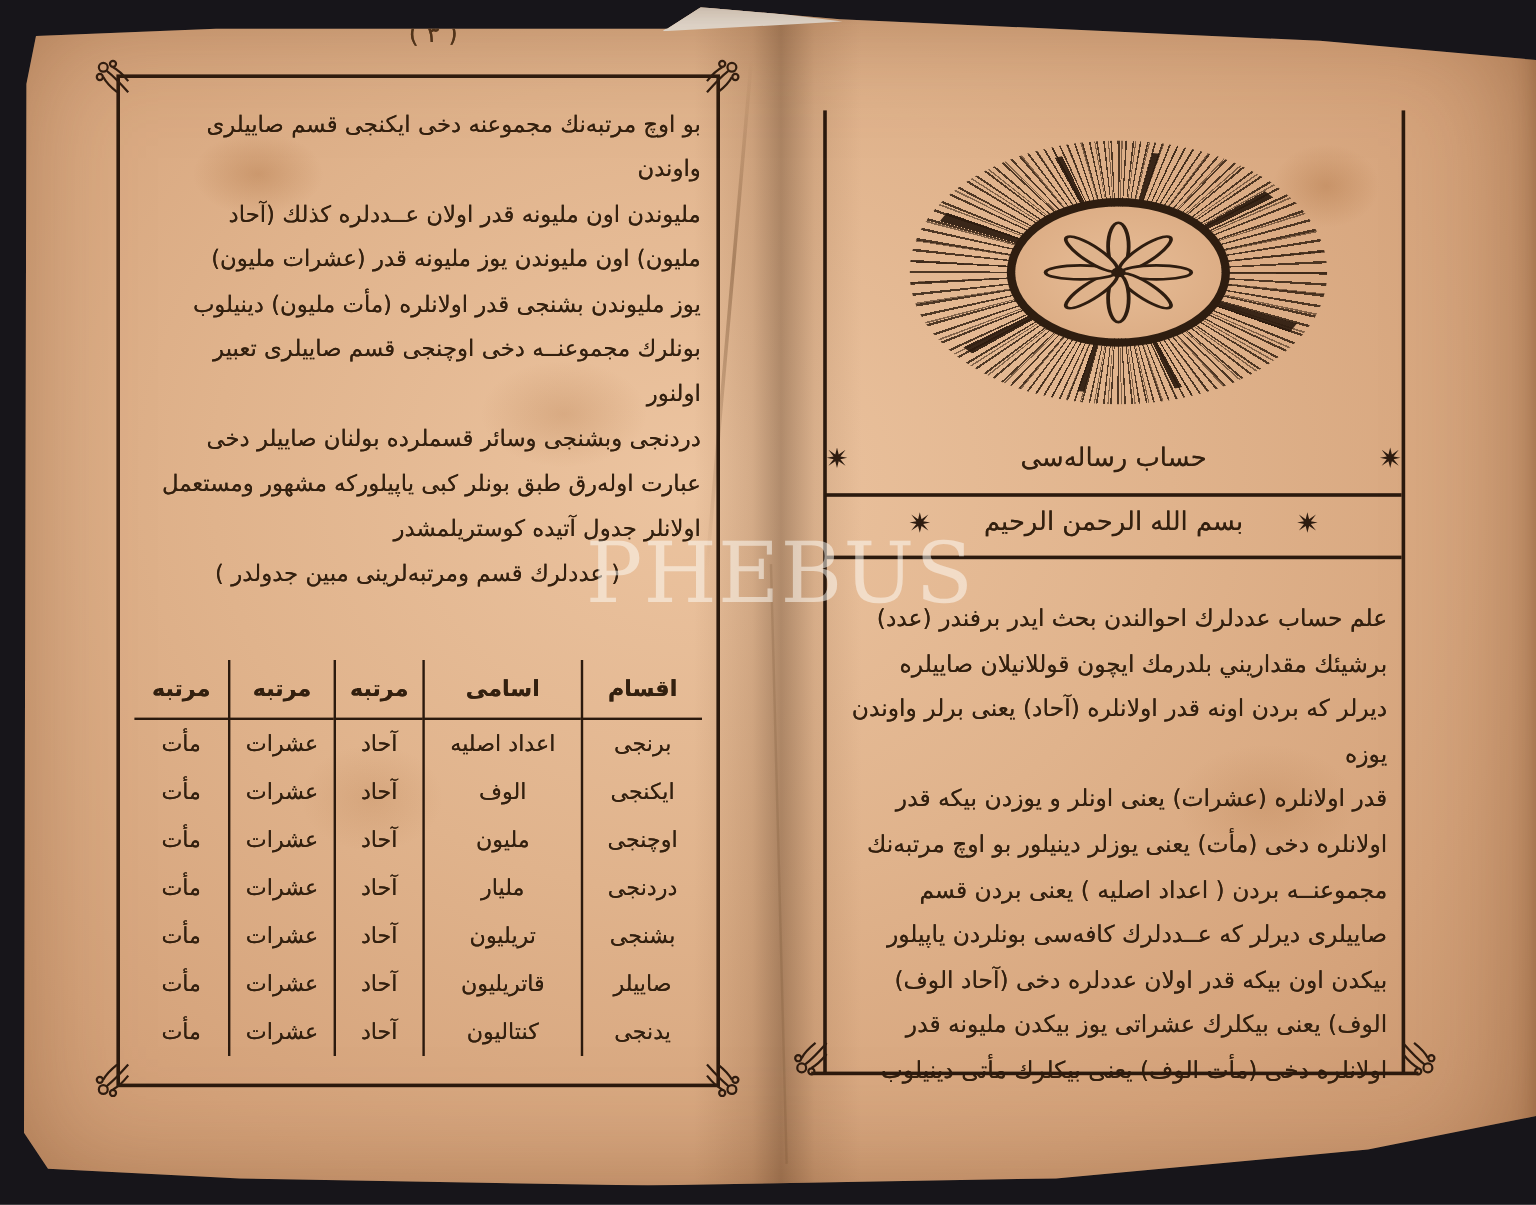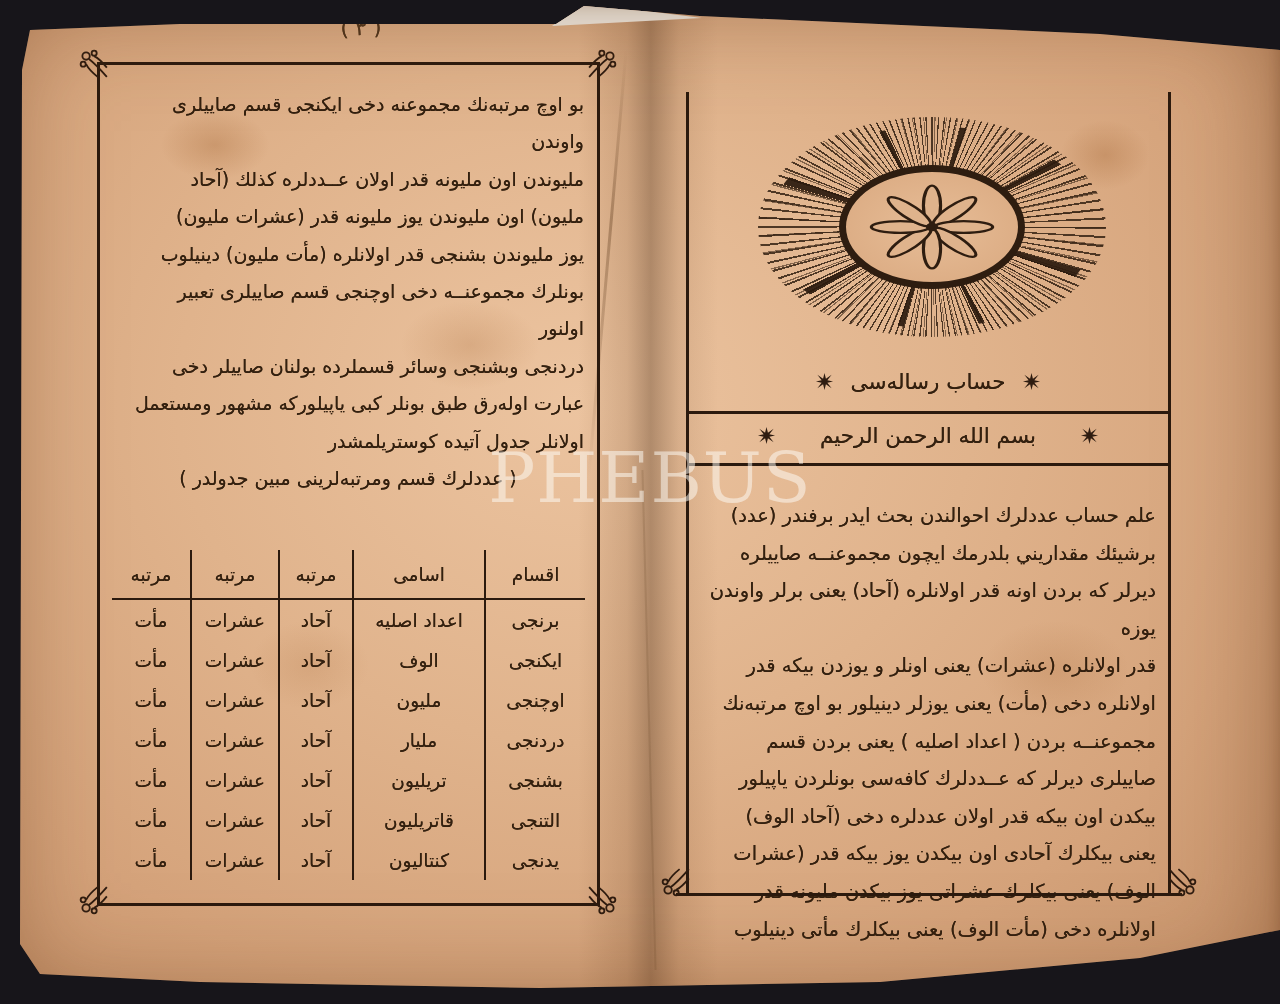--- a/index.html
+++ b/index.html
@@ -57,21 +57,21 @@
   #left-text{
     position:absolute;left:112px;top:86px;width:472px;
     font-size:19px;line-height:37.4px;text-align:right;
   }
   #left-text .center{text-align:center;}
   #num-table{
     position:absolute;left:112px;top:550px;width:473px;
     border-collapse:collapse;direction:rtl;
     font-size:18.5px;color:#33200f;
   }
-  #num-table th{font-weight:normal;height:48px;border-bottom:2.5px solid #2b1a0e;}
+  #num-table th{font-weight:bold;height:48px;border-bottom:2.5px solid #2b1a0e;}
   #num-table td{height:40px;}
   #num-table th,#num-table td{
     text-align:center;vertical-align:middle;padding:0 4px;
     text-shadow:0 0 .5px rgba(51,32,15,.85);
   }
   #num-table .sep{border-left:2.5px solid #2b1a0e;}
   #num-table col.c-qism{width:100px;}
   #num-table col.c-isim{width:132px;}
   #num-table col.c-m1{width:74px;}
   #num-table col.c-m2{width:88px;}
@@ -82,21 +82,21 @@
   #rp-left-line{left:686px;}
   #rp-right-line{left:1168px;}
   .rp-rule{position:absolute;background:#2b1a0e;height:2.5px;}
   #rule-title{left:688px;top:411px;width:480px;}
   #rule-basmala{left:688px;top:463px;width:480px;}
   #rule-bottom{left:676px;top:893px;width:506px;height:3px;}
   .rp-heading{
     position:absolute;left:688px;width:480px;display:flex;align-items:center;justify-content:center;gap:16px;
     font-size:21.5px;
   }
-  #rp-title{top:369px;}
+  #rp-title{top:369px;justify-content:space-between;}
   #rp-basmala{top:423px;gap:44px;}
   #rp-body{
     position:absolute;left:700px;top:477px;width:456px;
     font-size:19.5px;line-height:37.6px;text-align:right;margin-top:20px;
   }
 
   
   #medallion{position:absolute;left:758px;top:117px;width:348px;height:220px;}
   #medallion .rays{
     position:absolute;inset:0;border-radius:50%;
@@ -247,21 +247,21 @@
         <td>مأت</td>
       </tr>
       <tr>
         <td class="sep">بشنجی</td>
         <td class="sep">تریلیون</td>
         <td class="sep">آحاد</td>
         <td class="sep">عشرات</td>
         <td>مأت</td>
       </tr>
       <tr>
-        <td class="sep">التنجی</td>
+        <td class="sep">صايیلر</td>
         <td class="sep">قاتریلیون</td>
         <td class="sep">آحاد</td>
         <td class="sep">عشرات</td>
         <td>مأت</td>
       </tr>
       <tr>
         <td class="sep">یدنجی</td>
         <td class="sep">كنتالیون</td>
         <td class="sep">آحاد</td>
         <td class="sep">عشرات</td>
@@ -326,28 +326,27 @@
     </svg>
     <span>بسم الله الرحمن الرحيم</span>
     <svg class="floret" viewBox="0 0 20 20">
       <path d="M10 1 L11.5 7 L17.5 3 L13 8.8 L19 10 L13 11.2 L17.5 17 L11.5 13 L10 19 L8.5 13 L2.5 17 L7 11.2 L1 10 L7 8.8 L2.5 3 L8.5 7 Z" fill="#2e1c10"></path>
     </svg>
   </div>
   <div id="rule-basmala" class="rp-rule"></div>
 
   <div id="rp-body" class="arabic">
     <div>علم حساب عددلرك احوالندن بحث ايدر برفندر (عدد)</div>
-    <div>برشيئك مقداريني بلدرمك ايچون مجموعنــه صايیلره</div>
+    <div>برشيئك مقداريني بلدرمك ايچون قوللانيلان صايیلره</div>
     <div>ديرلر كه بردن اونه قدر اولانلره (آحاد) يعنی برلر واوندن يوزه</div>
     <div>قدر اولانلره (عشرات) يعنی اونلر و يوزدن بيكه قدر</div>
     <div>اولانلره دخی (مأت) يعنی يوزلر دينيلور بو اوچ مرتبه‌نك</div>
     <div>مجموعنــه بردن ( اعداد اصليه ) يعنی بردن قسم</div>
     <div>صايیلری ديرلر كه عــددلرك كافه‌سی بونلردن ياپيلور</div>
     <div>بيكدن اون بيكه قدر اولان عددلره دخی (آحاد الوف)</div>
-    <div>يعنی بيكلرك آحادی اون بيكدن يوز بيكه قدر (عشرات</div>
     <div>الوف) يعنی بيكلرك عشراتی يوز بيكدن مليونه قدر</div>
     <div>اولانلره دخی (مأت الوف) يعنی بيكلرك مأتی دينيلوب</div>
   </div>
 
   <div id="rule-bottom" class="rp-rule"></div>
   <svg class="corner-orn" style="left:660px;top:868px;transform:scaleY(-1);" viewBox="0 0 26 26">
     <g fill="none" stroke="#2e1c10" stroke-width="1.6">
       <circle cx="7" cy="7" r="3.2"></circle>
         <circle cx="14" cy="4.5" r="2.2"></circle>
         <circle cx="4.5" cy="14" r="2.2"></circle>

